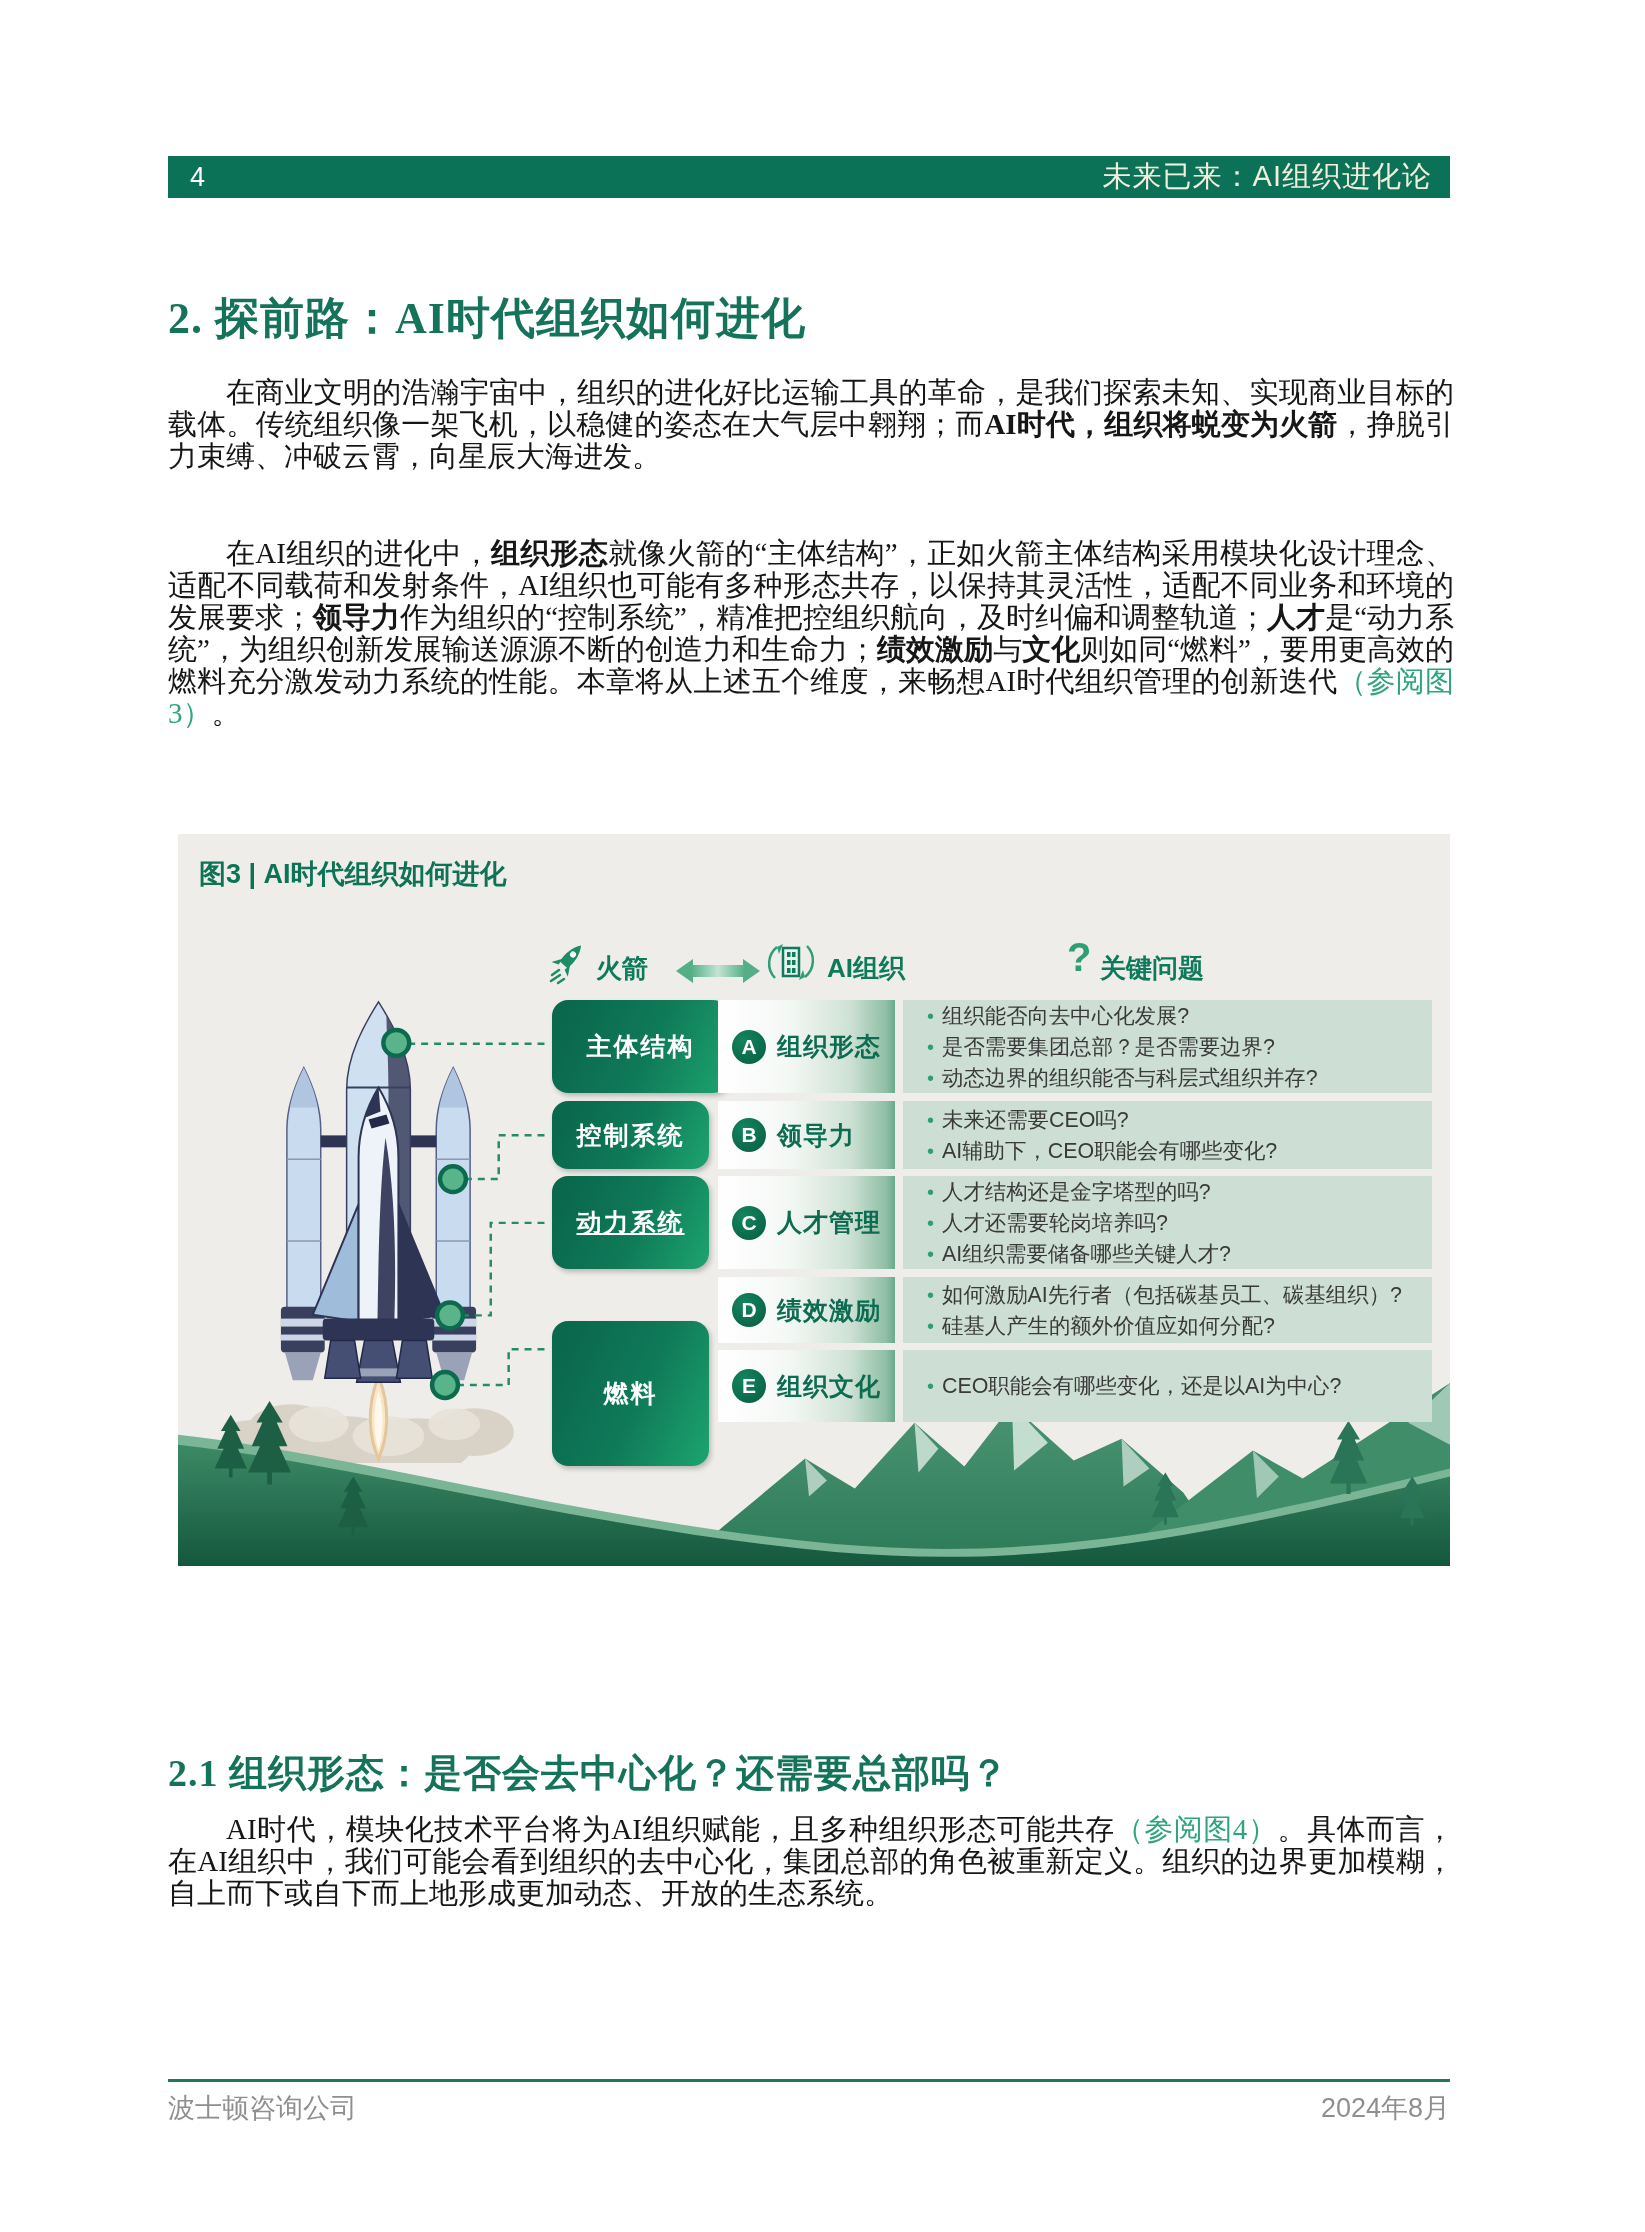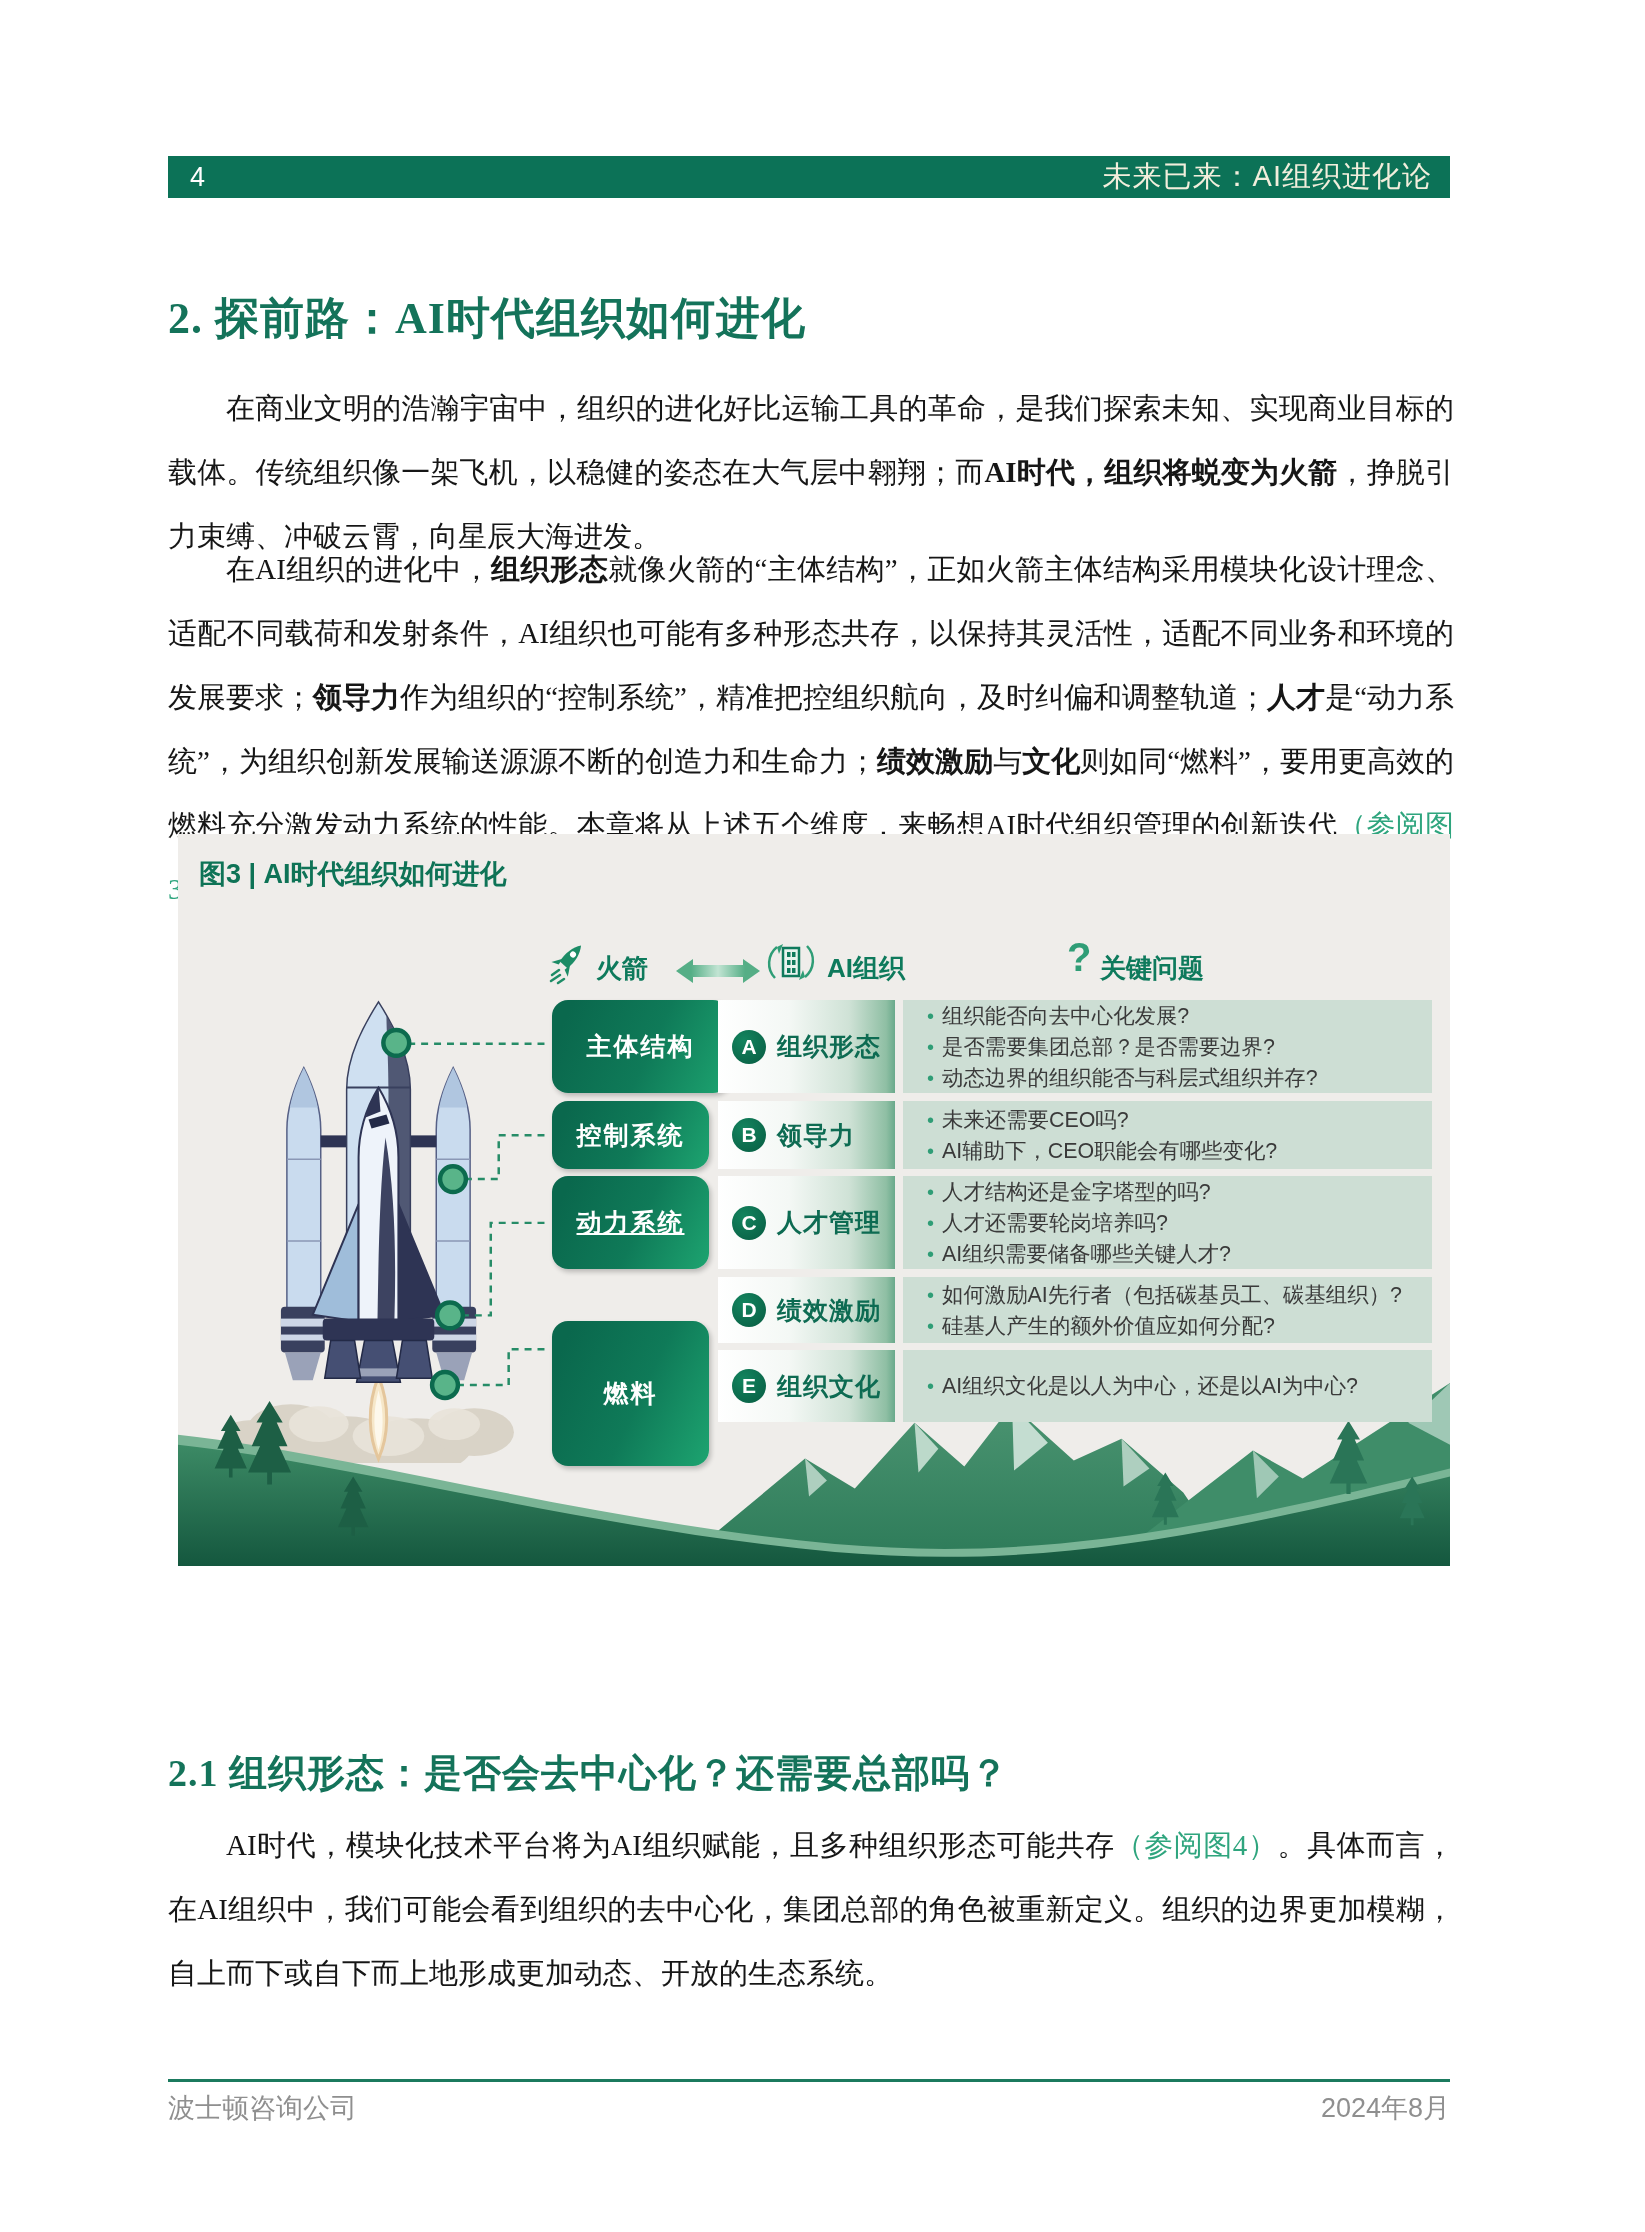--- a/index.html
+++ b/index.html
@@ -7,21 +7,21 @@
         font-family:"Liberation Serif","DejaVu Serif",serif;}
   
   .header-bar{position:absolute;left:168px;top:156px;width:1282px;height:42px;background:#0c7257;
     display:flex;justify-content:space-between;align-items:center;box-sizing:border-box;
     padding:0 18px 0 22px;font-family:"Liberation Sans","DejaVu Sans",sans-serif;}
   .header-page-num{color:#ffffff;font-size:27px;}
   .header-title{color:#f2eedc;font-size:29px;letter-spacing:1px;}
   
   .sec-title{position:absolute;left:168px;top:289px;font-size:44px;font-weight:bold;color:#14735a;letter-spacing:1px;}
   .sec-title-sub{position:absolute;left:168px;top:1748px;font-size:38px;font-weight:bold;color:#14735a;letter-spacing:1px;}
-  .para{position:absolute;left:168px;width:1286px;font-size:29px;line-height:64px;color:#161616;
+  .para{position:absolute;left:168px;width:1286px;font-size:29px;line-height:32px;color:#161616;
         text-align:justify;text-indent:58px;}
   .para b{font-weight:bold;}
   .ref-link{color:#2fa57e;cursor:pointer;}
   
   .figure{position:absolute;left:178px;top:834px;width:1272px;height:732px;background:#efedea;overflow:hidden;}
   .fig-title{position:absolute;left:21px;top:22px;z-index:6;font-family:"Liberation Sans","DejaVu Sans",sans-serif;
              font-size:27px;font-weight:bold;color:#0e7356;}
   .legend-item{position:absolute;z-index:6;font-family:"Liberation Sans","DejaVu Sans",sans-serif;
                font-size:26px;font-weight:bold;color:#0e7a5c;}
   .qmark{font-size:40px;line-height:40px;color:#2f9d76;}
@@ -319,21 +319,21 @@
         </div>
     </div>
 
     <div class="tbl-mid" style="left:540px;top:516px;width:177px;height:72px;">
       <div class="dim-circle">E</div>
       <div class="dim-label">组织文化</div>
     </div>
     <div class="tbl-right" style="left:725px;top:516px;width:529px;height:72px;">
       <div class="q-line">
           <span class="q-dot">•</span>
-          <span>AI组织文化是以人为中心，还是以AI为中心?</span>
+          <span>CEO职能会有哪些变化，还是以AI为中心?</span>
         </div>
     </div>
 
   </div>
 
   <div class="sec-title-sub">2.1 组织形态：是否会去中心化？还需要总部吗？</div>
 
   <p class="para" style="top:1813px;margin:0;"><span>AI时代，模块化技术平台将为AI组织赋能，且多种组织形态可能共存</span><span class="ref-link">（参阅图4）</span><span>。具体而言，在AI组织中，我们可能会看到组织的去中心化，集团总部的角色被重新定义。组织的边界更加模糊，自上而下或自下而上地形成更加动态、开放的生态系统。</span></p>
 
   <div class="footer-line"></div>

